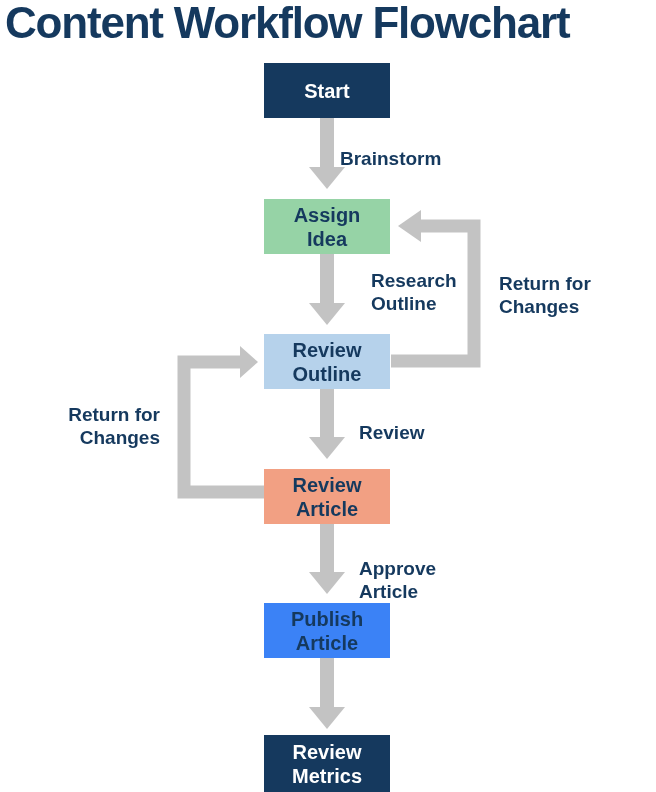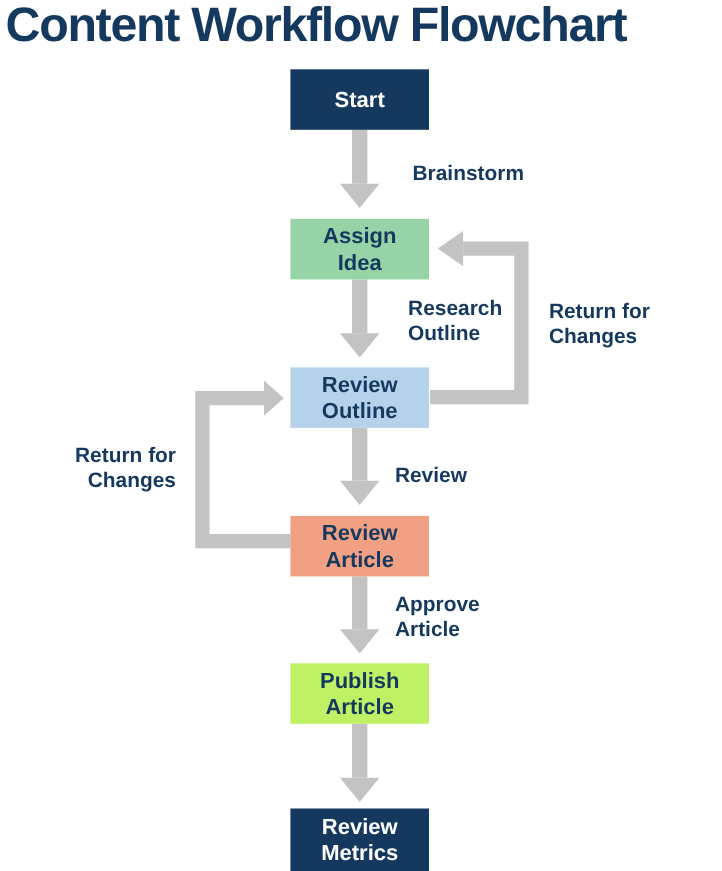--- a/index.html
+++ b/index.html
@@ -43,43 +43,43 @@
     font-size: 20px;
     line-height: 24px;
     font-weight: bold;
     color: #15395e;
     white-space: pre-line;
   }
   .node.navy { background: #15395e; color: #ffffff; }
   .node.green { background: #96d3a6; }
   .node.lightblue { background: #b6d2eb; }
   .node.salmon { background: #f2a083; }
-  .node.blue { background: #bef264; }
+  .node.blue { background: #3b82f6; }
 
   #node-start          { left: 264px; top: 63px; }
   #node-assign-idea    { left: 264px; top: 199px; }
   #node-review-outline { left: 264px; top: 334px; }
   #node-review-article { left: 264px; top: 469px; }
   #node-publish-article{ left: 264px; top: 603px; }
   #node-review-metrics { left: 264px; top: 735px; height: 57px; }
 
   .edge-label {
     position: absolute;
     font-size: 19px;
     line-height: 23px;
     font-weight: bold;
     color: #15395e;
     white-space: pre-line;
   }
-  #label-brainstorm   { left: 375px; top: 147px; }
+  #label-brainstorm   { left: 340px; top: 147px; }
   #label-research     { left: 359px; top: 269px; margin-left: 12px; }
   #label-return-right { left: 499px; top: 272px; }
   #label-draft        { left: 359px; top: 421px; }
   #label-return-left  { right: 496px; top: 403px; text-align: right; white-space: pre; }
-  #label-approve      { left: 359px; top: 538px; }
+  #label-approve      { left: 359px; top: 557px; }
 </style>
 </head>
 <body>
 
 <div id="canvas">
 
   <svg id="arrow-layer" width="656" height="792" viewBox="0 0 656 792">
 
     <g>
       <rect x="320" y="118" width="14" height="49" fill="#c3c3c3"></rect>

